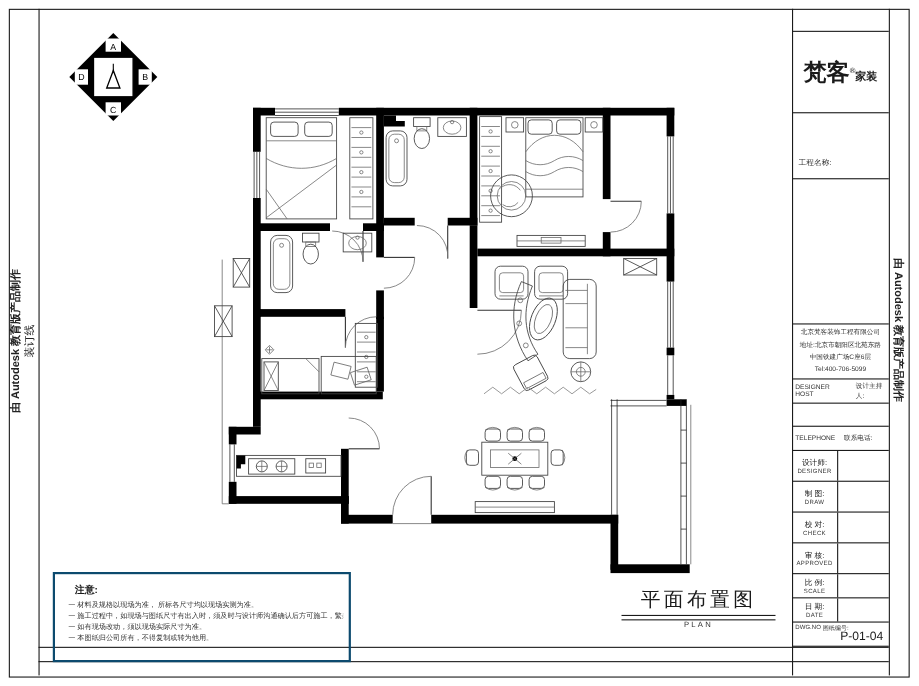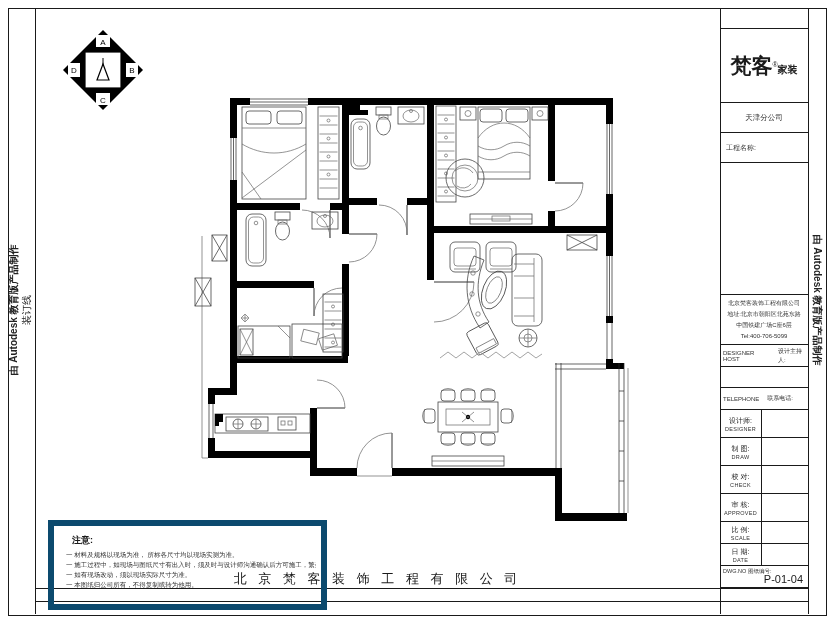--- a/index.html
+++ b/index.html
@@ -362,38 +362,39 @@
           <ellipse class="f" cx="100.5" cy="145" rx="7" ry="9"></ellipse>
         </g>
       <g>
           <rect class="f" x="130" y="126" width="26" height="17"></rect>
           <ellipse class="f2" cx="143" cy="135" rx="8" ry="6"></ellipse>
           <circle class="f2" cx="143" cy="130" r="1.5"></circle>
         </g>
     </g>
   </svg>
 
-  <div class="abs" style="left:48px;top:520px;width:267px;height:78px;border:6px solid #0c4a6e;">
+  <div class="abs" style="left:48px;top:520px;width:267px;height:78px;border:2px solid #0c4a6e;">
     <div style="position:absolute;left:18px;top:8px;font-size:9px;font-weight:bold;">注意:</div>
     <div class="note-line abs" style="left:12px;top:24px;width:250px;">一 材料及规格以现场为准， 所标各尺寸均以现场实测为准。</div>
     <div class="note-line abs" style="left:12px;top:34px;width:250px;">一 施工过程中，如现场与图纸尺寸有出入时，须及时与设计师沟通确认后方可施工，繁杂处以现场交底为准。</div>
     <div class="note-line abs" style="left:12px;top:44px;width:250px;">一 如有现场改动，须以现场实际尺寸为准。</div>
     <div class="note-line abs" style="left:12px;top:54px;width:250px;">一 本图纸归公司所有，不得复制或转为他用。</div>
   </div>
 
-
-  <div class="abs" style="left:35px;top:570px;width:685px;text-align:center;font-size:13px;letter-spacing:4px;">北 京 梵 客 装 饰 工 程 有 限 公 司</div>
+  <div class="abs" style="left:565px;top:533px;width:140px;text-align:center;">
+    <div style="font-size:18px;letter-spacing:3px;">平面布置图</div>
+    <div style="border-top:1.5px solid #1a1a1a;border-bottom:1px solid #1a1a1a;height:3px;margin-top:2px;"></div>
+    <div style="font-size:7px;letter-spacing:2px;color:#333;margin-top:1px;">PLAN</div>
+  </div>
+
 
   <div class="cell" style="top:28px;height:75px;border-top:1px solid #1a1a1a;display:flex;align-items:center;justify-content:center;">
     <span style="white-space:nowrap;">
       <span style="font-size:21px;font-weight:bold;">梵客</span><sup style="font-size:7px;">®</sup><span style="font-size:10px;font-weight:bold;color:#222;">家装</span>
     </span>
-  </div>
-  <div class="cell" style="top:103px;height:30px;display:flex;align-items:center;justify-content:center;font-size:7.5px;color:#333;">
-    <span>天津分公司</span>
   </div>
   <div class="cell" style="top:133px;height:30px;display:flex;align-items:center;font-size:7px;color:#333;">
     <span style="margin-left:6px;">工程名称:</span>
   </div>
   <div class="cell" style="top:163px;height:132px;"></div>
   <div class="cell" style="top:295px;height:50px;text-align:center;font-size:6px;color:#333;line-height:11px;padding-top:3px;">
     <div>北京梵客装饰工程有限公司</div>
     <div>地址:北京市朝阳区北苑东路</div>
     <div>中国铁建广场C座6层</div>
     <div>Tel:400-706-5099</div>

